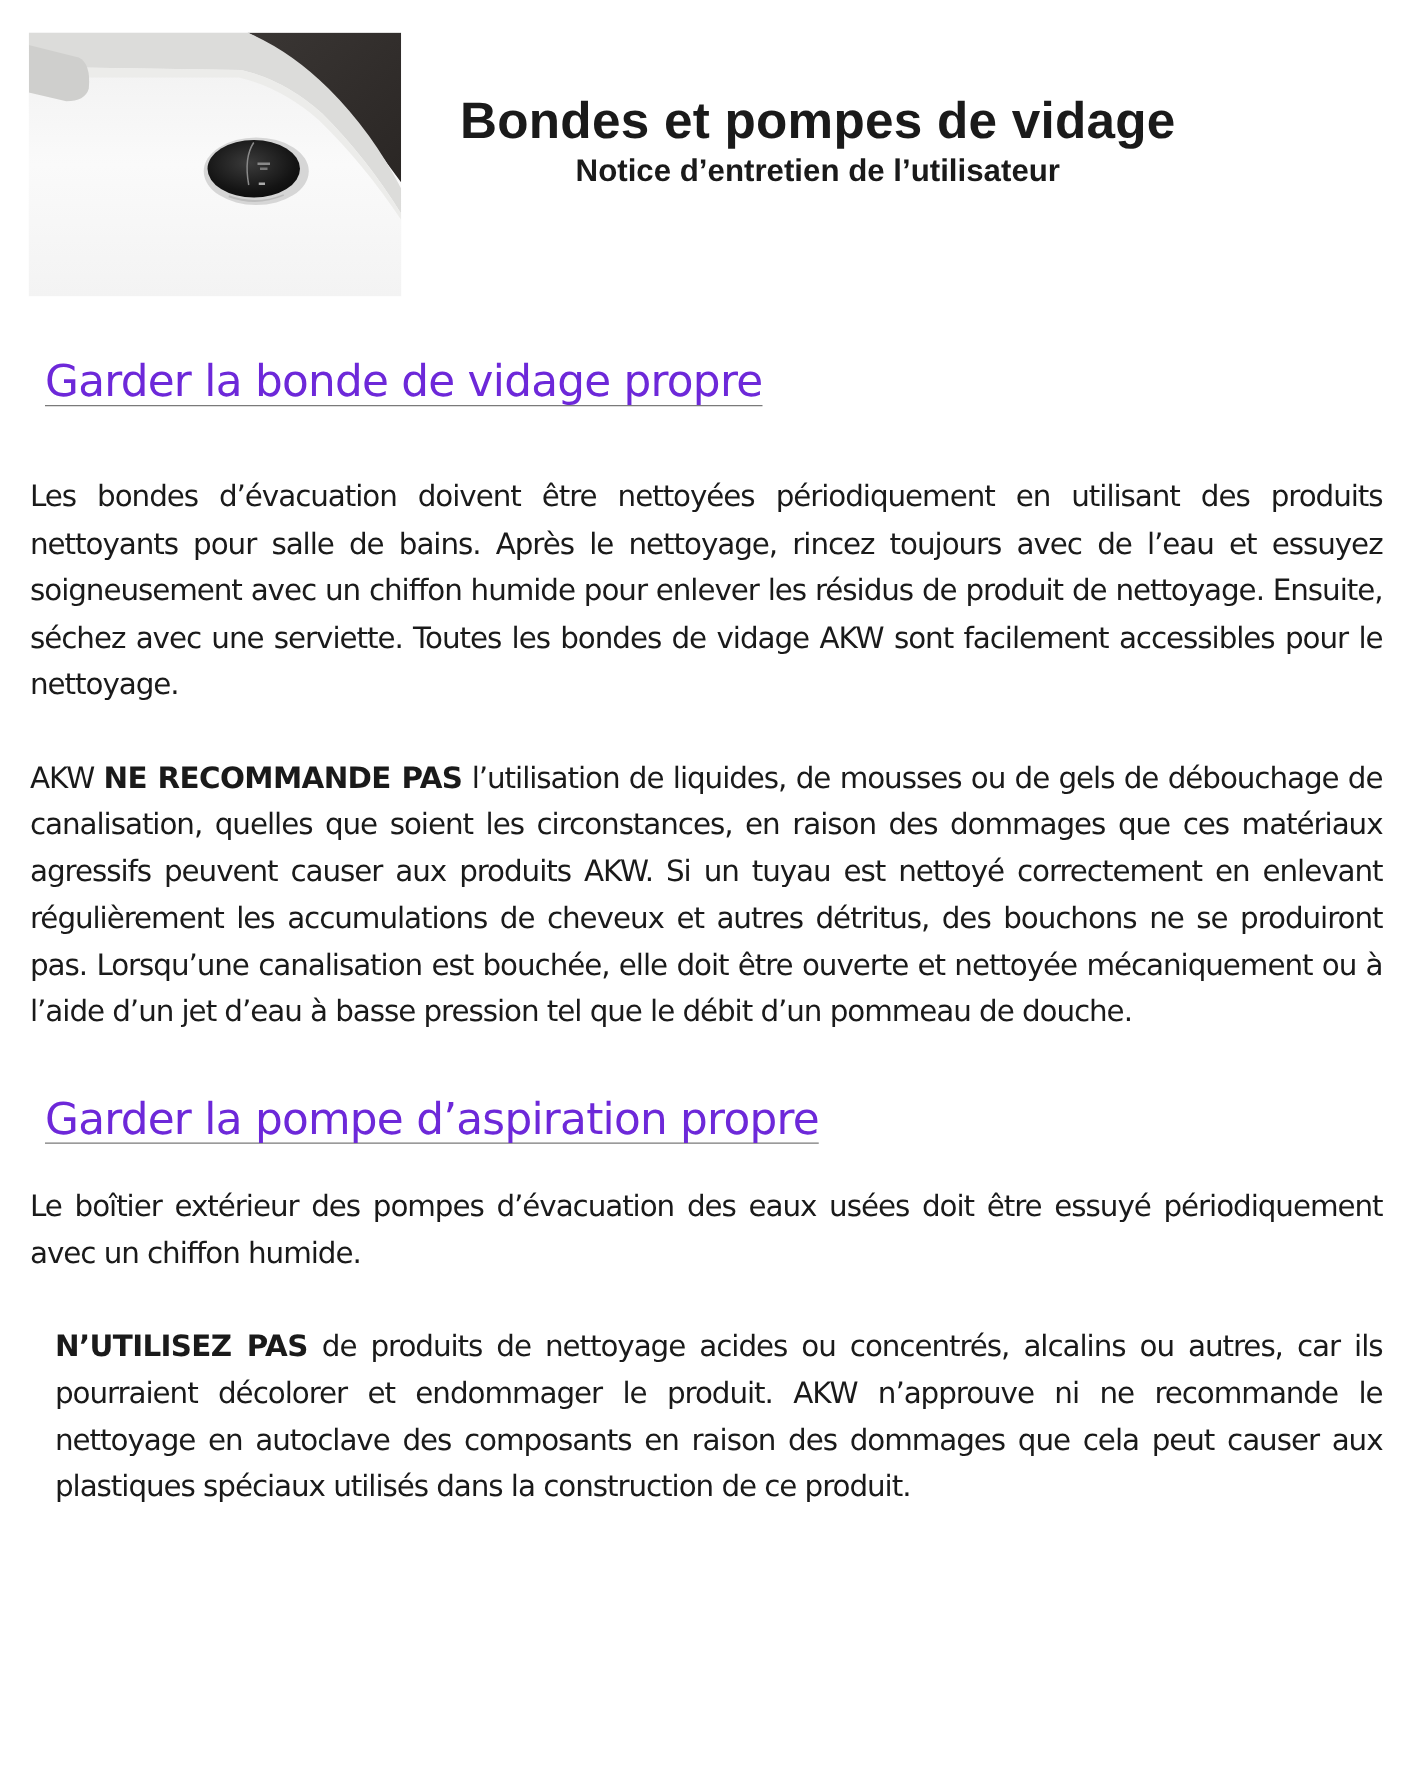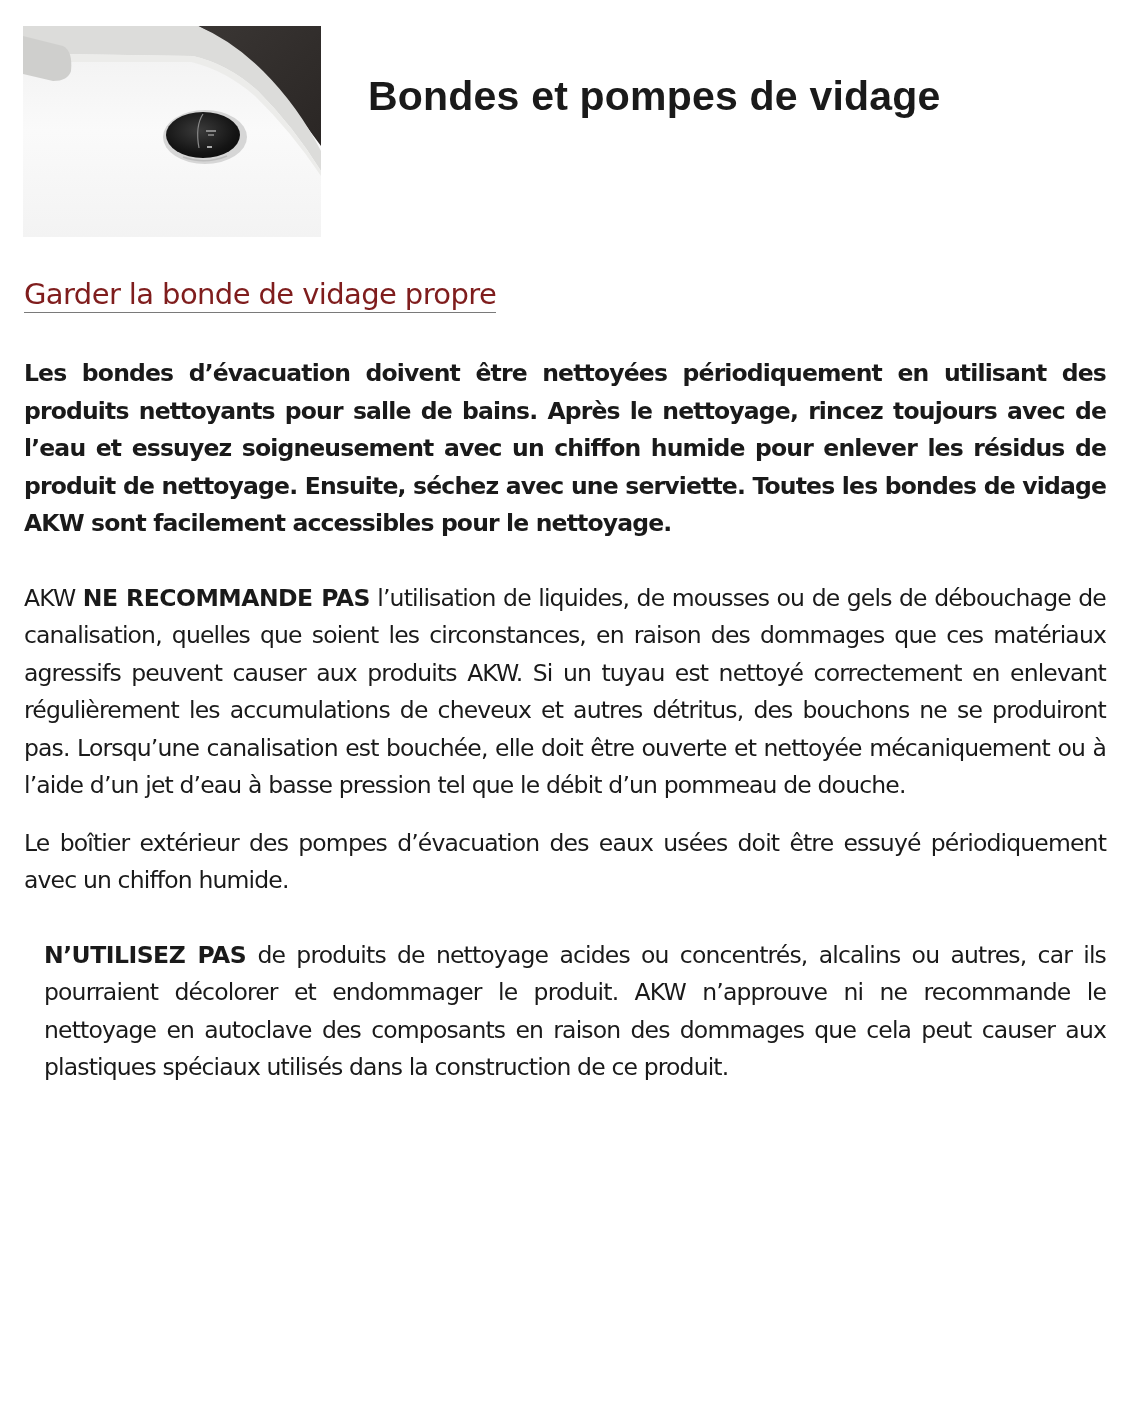--- a/index.html
+++ b/index.html
@@ -51,41 +51,41 @@
   .content {
     position: absolute;
     left: 24px;
     top: 276px;
     width: 1082px;
   }
   .section-heading {
     display: inline-block;
     font-family: "DejaVu Sans", sans-serif;
     font-weight: normal;
-    font-size: 29px;
+    font-size: 35px;
     line-height: 36px;
-    margin: 0;
+    margin: 12px;
     padding-bottom: 0px;
     border-bottom: 1.5px solid #7a7a7a;
-    color: #7f1d1d;
+    color: #6d28d9;
     letter-spacing: -0.6px;
   }
   .para {
     font-family: "DejaVu Sans", sans-serif;
     font-size: 23.5px;
     line-height: 37.5px;
     text-align: justify;
     margin: 0;
     color: #1a1a1a;
     letter-spacing: -0.85px;
     word-spacing: 0px;
   }
   .para b { font-weight: bold; letter-spacing: -0.5px; }
   .sec1-heading-wrap { margin-top: 0; }
-  .p1 { margin-top: 42px; font-weight: bold; }
+  .p1 { margin-top: 42px; }
   .p2 { margin-top: 37px; }
   .sec2-heading-wrap { margin-top: 37px; }
   .p3 { margin-top: 20px; }
   .p4 { margin-top: 37px; margin-left: 20px; }
   .p5 { margin-top: 37px; }
 </style>
 </head>
 <body>
 
 <div class="photo" aria-label="shower-tray-drain-photo">
@@ -120,31 +120,35 @@
     <path d="M180 88 Q172 100 176 122" stroke="#8a8a8a" stroke-width="1.2" fill="none"></path>
     <rect x="183" y="104" width="10" height="2" fill="#888"></rect>
     <rect x="185" y="108" width="6" height="2" fill="#777"></rect>
     <rect x="184" y="120" width="5" height="2" fill="#aaa"></rect>
     <path d="M160 131 Q182 139 204 130" stroke="#bdbdbd" stroke-width="1.5" fill="none"></path>
   </svg>
 </div>
 
 <div class="header">
   <h1 class="title">Bondes et pompes de vidage</h1>
+  <h2 class="subtitle">Notice d’entretien de l’utilisateur</h2>
 </div>
 
 <div class="content">
 
   <div class="sec1-heading-wrap">
     <h3 class="section-heading">Garder la bonde de vidage propre</h3>
   </div>
 
   <p class="para p1"><span>Les bondes d’évacuation doivent être nettoyées périodiquement en utilisant des produits nettoyants pour salle de bains. Après le nettoyage, rincez toujours avec de l’eau et essuyez soigneusement avec un chiffon humide pour enlever les résidus de produit de nettoyage. Ensuite, séchez avec une serviette. Toutes les bondes de vidage AKW sont facilement accessibles pour le nettoyage.</span></p>
 
   <p class="para p2"><span>AKW </span><b>NE RECOMMANDE PAS</b><span> l’utilisation de liquides, de mousses ou de gels de débouchage de canalisation, quelles que soient les circonstances, en raison des dommages que ces matériaux agressifs peuvent causer aux produits AKW. Si un tuyau est nettoyé correctement en enlevant régulièrement les accumulations de cheveux et autres détritus, des bouchons ne se produiront pas. Lorsqu’une canalisation est bouchée, elle doit être ouverte et nettoyée mécaniquement ou à l’aide d’un jet d’eau à basse pression tel que le débit d’un pommeau de douche.</span></p>
 
+  <div class="sec2-heading-wrap">
+    <h3 class="section-heading">Garder la pompe d’aspiration propre</h3>
+  </div>
 
   <p class="para p3"><span>Le boîtier extérieur des pompes d’évacuation des eaux usées doit être essuyé périodiquement avec un chiffon humide.</span></p>
 
   <p class="para p4"><b>N’UTILISEZ PAS</b><span> de produits de nettoyage acides ou concentrés, alcalins ou autres, car ils pourraient décolorer et endommager le produit. AKW n’approuve ni ne recommande le nettoyage en autoclave des composants en raison des dommages que cela peut causer aux plastiques spéciaux utilisés dans la construction de ce produit.</span></p>
 
 
 </div>
 
 </body></html>

